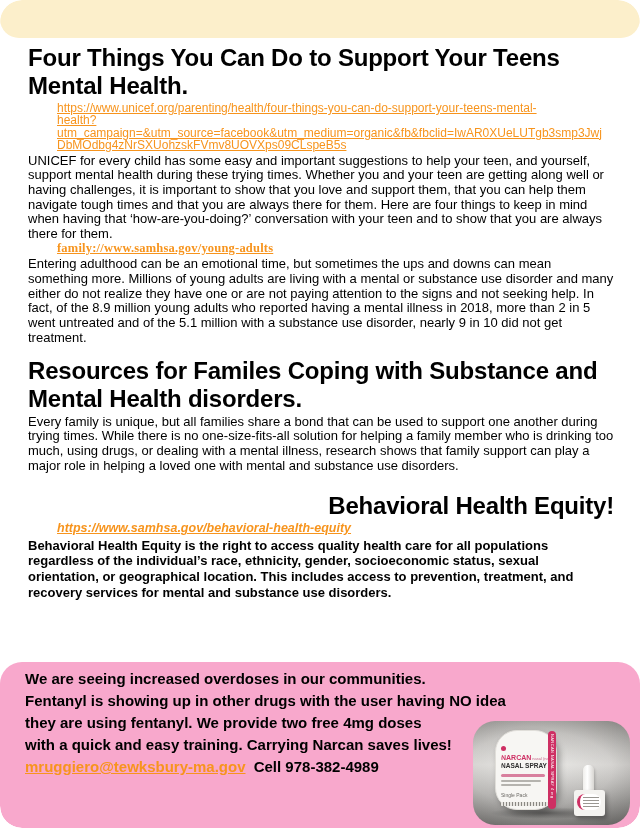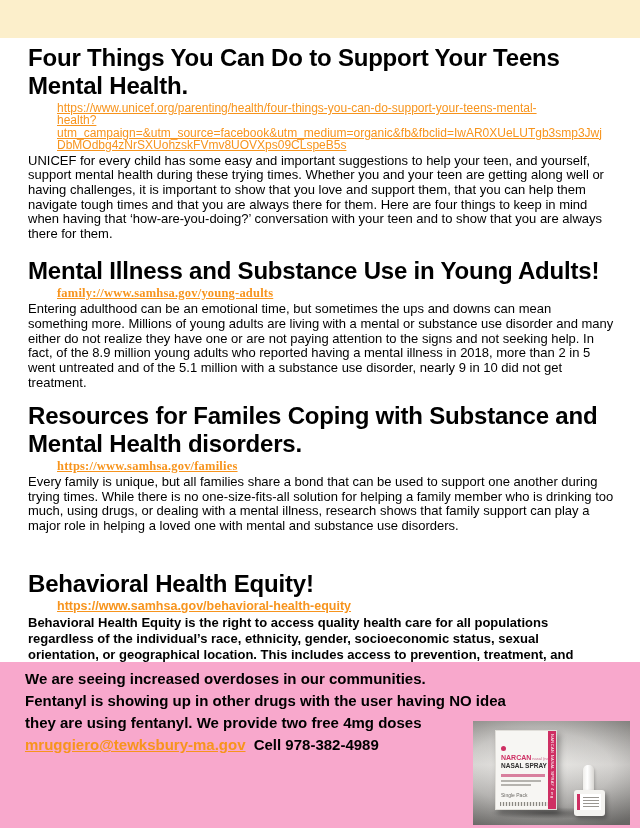--- a/index.html
+++ b/index.html
@@ -3,38 +3,38 @@
 <meta charset="utf-8">
 <style>
   :root{
     --background:#ffffff;
     --banner:#FCEFCB;
     --pink:#F8A8CC;
     --link:#F7941D;
     --text:#000000;
     --magenta:#CE2F63;
   }
-  *{box-sizing:border-box;}
+  *{box-sizing:border-box;border-radius:22px;}
   html,body{margin:0;padding:0;}
   body{font-family:"Liberation Sans",sans-serif;background:#fff;}
   .page{position:relative;width:640px;height:828px;background:var(--background);overflow:hidden;}
 
   .banner{position:absolute;left:0;top:0;width:640px;height:38px;background:var(--banner);}
 
   .content{position:absolute;left:28px;top:38px;width:586px;}
 
   .heading{margin:6px 0 2px;font-weight:700;font-size:24px;line-height:28px;color:var(--text);letter-spacing:-0.2px;}
   .sec1 .heading{margin-top:15px;}
   .sec2 .heading{margin-top:11px;}
-  .sec3 .heading{margin-top:36px;}
+  .sec3 .heading{margin-top:19px;text-align:right;}
 
   .link{display:block;color:var(--link);text-decoration:underline;font-size:12px;line-height:12.4px;cursor:pointer;margin-left:29px;}
   .link-line{display:block;}
   .serif{font-family:"Liberation Serif",serif;font-weight:700;font-size:12.5px;line-height:13.5px;letter-spacing:0.2px;}
-  .boldsans{font-weight:700;font-size:12.5px;line-height:13.5px;}
+  .boldsans{font-weight:700;font-size:12.5px;line-height:13.5px;font-style:italic;}
 
   .body{margin:2px 0 0;font-size:13px;line-height:14.7px;color:var(--text);}
   .sec3 .body{font-weight:700;line-height:15.6px;width:560px;}
 
   .alert{position:absolute;left:0;top:662px;width:640px;height:166px;background:var(--pink);}
   .alert-text{position:absolute;left:25px;top:6px;font-weight:700;font-size:15px;line-height:22px;color:#000;}
   .alert-line{white-space:nowrap;}
   .email{color:var(--link);text-decoration:underline;cursor:pointer;}
   .cell{margin-left:4px;}
 
@@ -86,44 +86,43 @@
       <h1 class="heading">Four Things You Can Do to Support Your Teens Mental Health.</h1>
       <a class="link multiline" href="#">
         <span class="link-line">https://www.unicef.org/parenting/health/four-things-you-can-do-support-your-teens-mental-</span>
         <span class="link-line">health?utm_campaign=&amp;utm_source=facebook&amp;utm_medium=organic&amp;fb&amp;fbclid=IwAR0XUeLUTgb3smp3Jwj</span>
         <span class="link-line">DbMOdbg4zNrSXUohzskFVmv8UOVXps09CLspeB5s</span>
       </a>
       <p class="body">UNICEF for every child has some easy and important suggestions to help your teen, and yourself, support mental health during these trying times. Whether you and your teen are getting along well or having challenges, it is important to show that you love and support them, that you can help them navigate tough times and that you are always there for them.  Here are four things to keep in mind when having that ‘how-are-you-doing?’ conversation with your teen and to show that you are always there for them.</p>
     </section>
 
     <section class="sec sec1">
-      <h1 class="heading">Mental Illness and Substance Use in Young Adults!</h1>
       <a class="link serif" href="#">family://www.samhsa.gov/young-adults</a>
       <p class="body">Entering adulthood can be an emotional time, but sometimes the ups and downs can mean something more. Millions of young adults are living with a mental or substance use disorder and many either do not realize they have one or are not paying attention to the signs and not seeking help. In fact, of the 8.9 million young adults who reported having a mental illness in 2018, more than 2 in 5 went untreated and of the 5.1 million with a substance use disorder, nearly 9 in 10 did not get treatment.</p>
     </section>
 
     <section class="sec sec2">
       <h1 class="heading">Resources for Familes Coping with Substance and Mental Health disorders.</h1>
-      <a class="link serif" href="#">https://www.samhsa.gov/families</a>
       <p class="body">Every family is unique, but all families share a bond that can be used to support one another during trying times. While there is no one-size-fits-all solution for helping a family member who is drinking too much, using drugs, or dealing with a mental illness, research shows that family support can play a major role in helping a loved one with mental and substance use disorders.</p>
     </section>
 
     <section class="sec sec3">
       <h1 class="heading">Behavioral Health Equity!</h1>
       <a class="link boldsans" href="#">https://www.samhsa.gov/behavioral-health-equity</a>
       <p class="body">Behavioral Health Equity is the right to access quality health care for all populations regardless of the individual’s race, ethnicity, gender, socioeconomic status, sexual orientation, or geographical location. This includes access to prevention, treatment, and recovery services for mental and substance use disorders.</p>
     </section>
 
   </main>
 
   <footer class="alert">
     <div class="alert-text">
       <div class="alert-line">We are seeing increased overdoses in our communities.</div>
       <div class="alert-line">Fentanyl is showing up in other drugs with the user having NO idea</div>
       <div class="alert-line">they are using fentanyl. We provide two free 4mg doses</div>
+      <div class="alert-line">with a quick and easy training. Carrying Narcan saves lives!</div>
       <div class="alert-line">
         <a class="email" href="#">mruggiero@tewksbury-ma.gov</a>
         <span class="cell">Cell 978-382-4989</span>
       </div>
     </div>
 
     <div class="photo">
       <div class="gshadow"></div>
 
       <div class="nbox">

